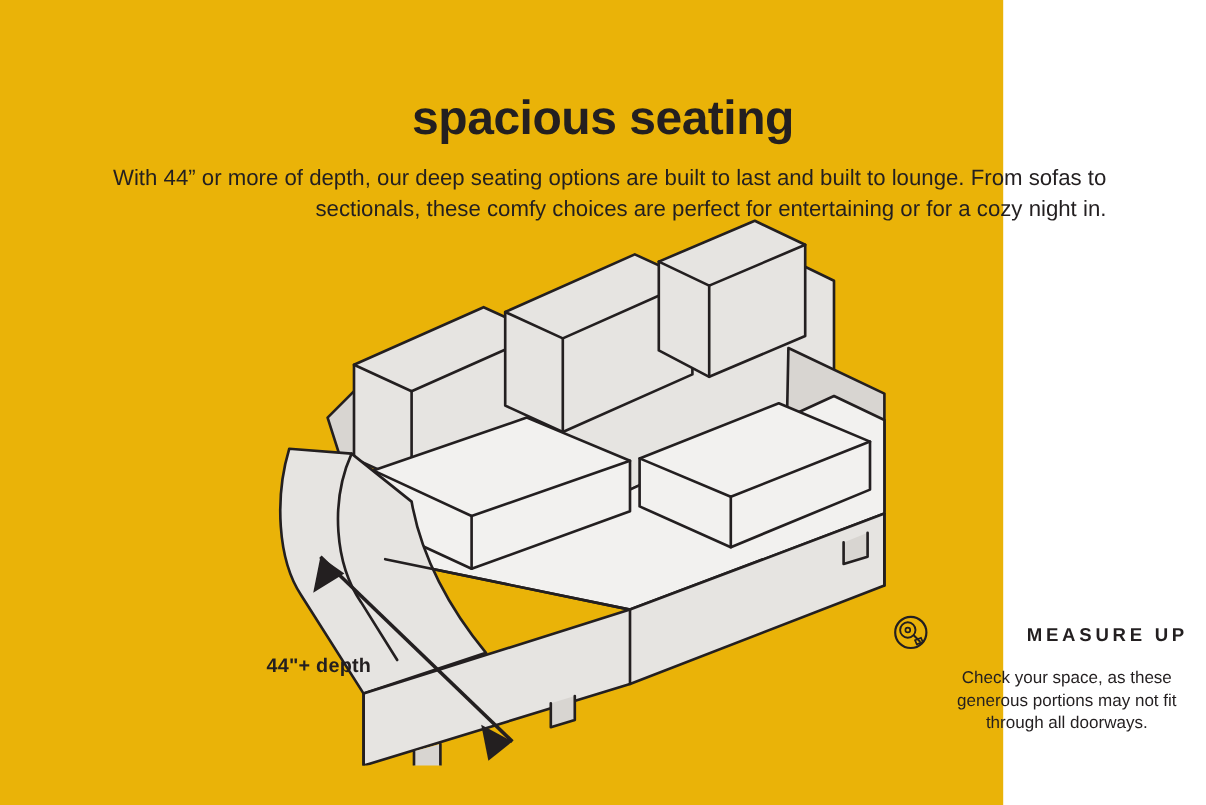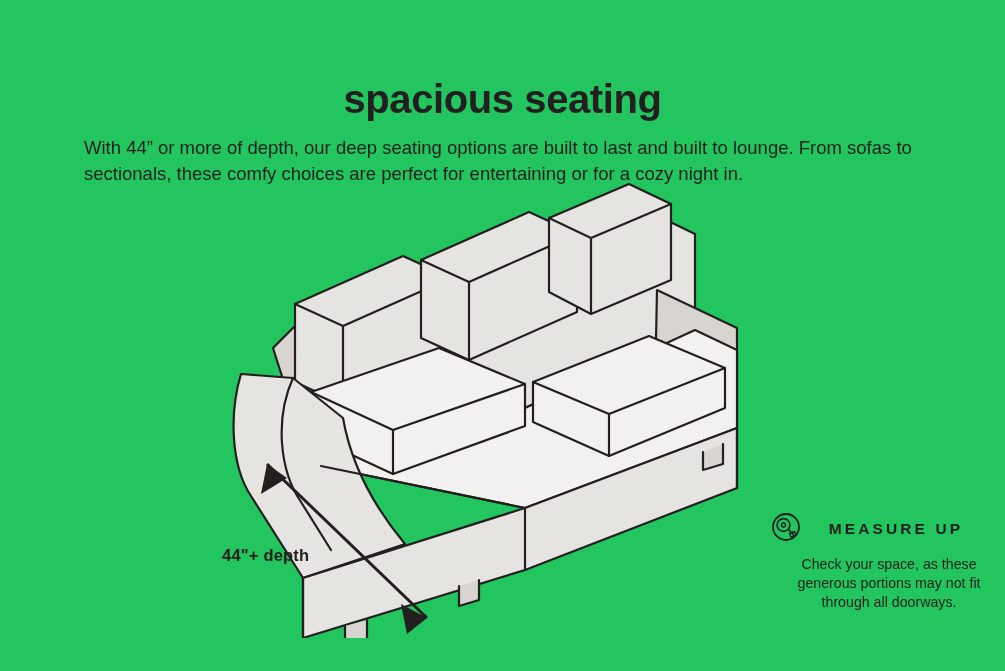--- a/index.html
+++ b/index.html
@@ -11,42 +11,42 @@
   body {
     width: 1005px;
     height: 671px;
     font-family: "Liberation Sans", sans-serif;
     color: #231f20;
     position: relative;
     overflow: hidden;
   }
   #page {
     position: relative;
-    width: 1005px;
+    width: 836px;
     height: 671px;
-    background: #22c55e;
+    background: #eab308;
   }
   .headline {
     position: absolute;
     left: 0;
     top: 50px;
     width: 1005px;
     text-align: center;
     font-size: 40px;
     font-weight: bold;
     letter-spacing: -0.4px;
     color: #231f20;
     line-height: 1.1;
   }
   .subcopy {
     position: absolute;
     left: 84px;
     top: 116px;
     width: 838px;
-    text-align: left;
+    text-align: right;
     font-size: 18.5px;
     line-height: 1.42;
     color: #231f20;
   }
   .illustration {
     position: absolute;
     left: 225px;
     top: 178px;
     width: 560px;
     height: 460px;
@@ -64,21 +64,21 @@
   .measure-block {
     position: absolute;
     left: 744px;
     top: 512px;
     width: 246px;
     text-align: center;
   }
   .measure-head {
     display: flex;
     align-items: center;
-    justify-content: center;
+    justify-content: space-between;
     gap: 28px;
     margin-bottom: 9px;
   }
   .measure-title {
     font-size: 15.5px;
     font-weight: bold;
     letter-spacing: 3.1px;
     color: #231f20;
   }
   .measure-note {

